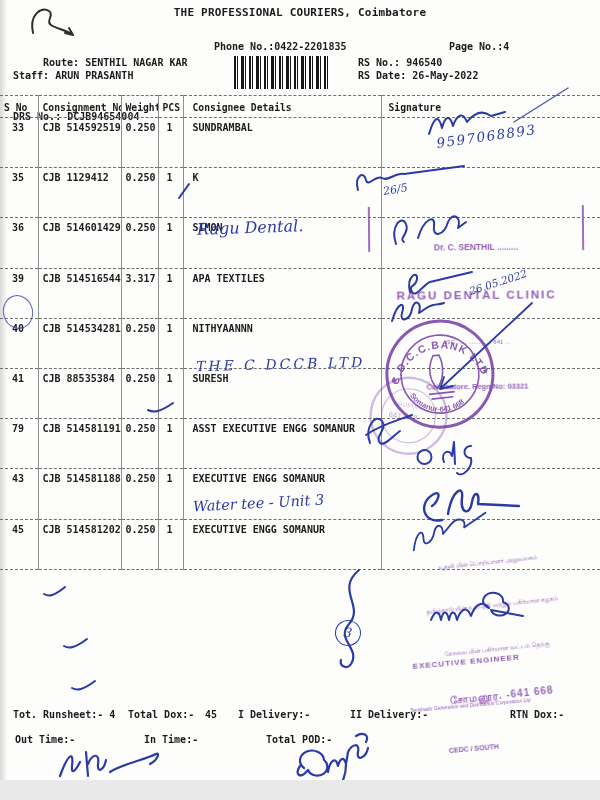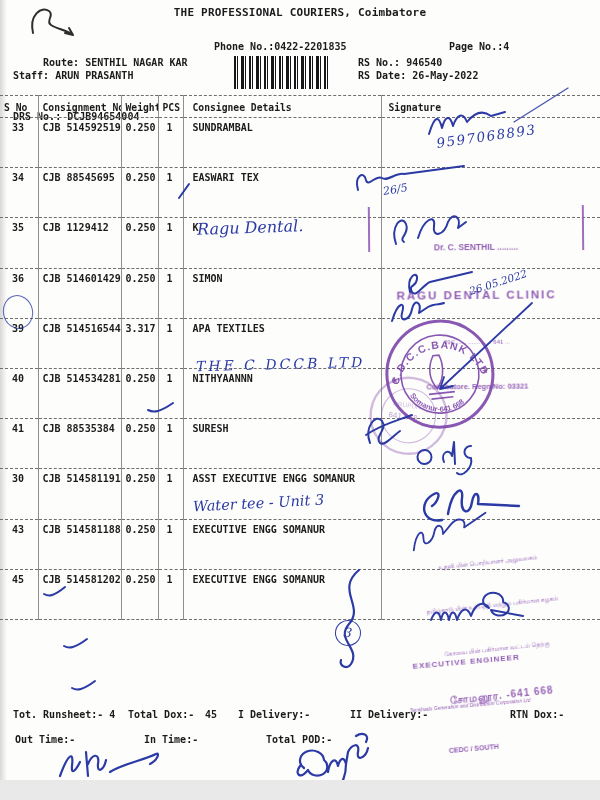--- a/index.html
+++ b/index.html
@@ -88,28 +88,20 @@
     <tbody>
       <tr>
           <td class="c-sno">33</td>
           <td class="vl">CJB 514592519</td>
           <td class="vl">0.250</td>
           <td class="vl c-pcs">1</td>
           <td class="vl c-cons">SUNDRAMBAL</td>
           <td class="vl"></td>
         </tr>
       <tr>
-          <td class="c-sno">34</td>
-          <td class="vl">CJB 88545695</td>
-          <td class="vl">0.250</td>
-          <td class="vl c-pcs">1</td>
-          <td class="vl c-cons">EASWARI TEX</td>
-          <td class="vl"></td>
-        </tr>
-      <tr>
           <td class="c-sno">35</td>
           <td class="vl">CJB 1129412</td>
           <td class="vl">0.250</td>
           <td class="vl c-pcs">1</td>
           <td class="vl c-cons">K</td>
           <td class="vl"></td>
         </tr>
       <tr>
           <td class="c-sno">36</td>
           <td class="vl">CJB 514601429</td>
@@ -136,21 +128,21 @@
         </tr>
       <tr>
           <td class="c-sno">41</td>
           <td class="vl">CJB 88535384</td>
           <td class="vl">0.250</td>
           <td class="vl c-pcs">1</td>
           <td class="vl c-cons">SURESH</td>
           <td class="vl"></td>
         </tr>
       <tr>
-          <td class="c-sno">30</td>
+          <td class="c-sno">79</td>
           <td class="vl">CJB 514581191</td>
           <td class="vl">0.250</td>
           <td class="vl c-pcs">1</td>
           <td class="vl c-cons">ASST EXECUTIVE ENGG SOMANUR</td>
           <td class="vl"></td>
         </tr>
       <tr>
           <td class="c-sno">43</td>
           <td class="vl">CJB 514581188</td>
           <td class="vl">0.250</td>

